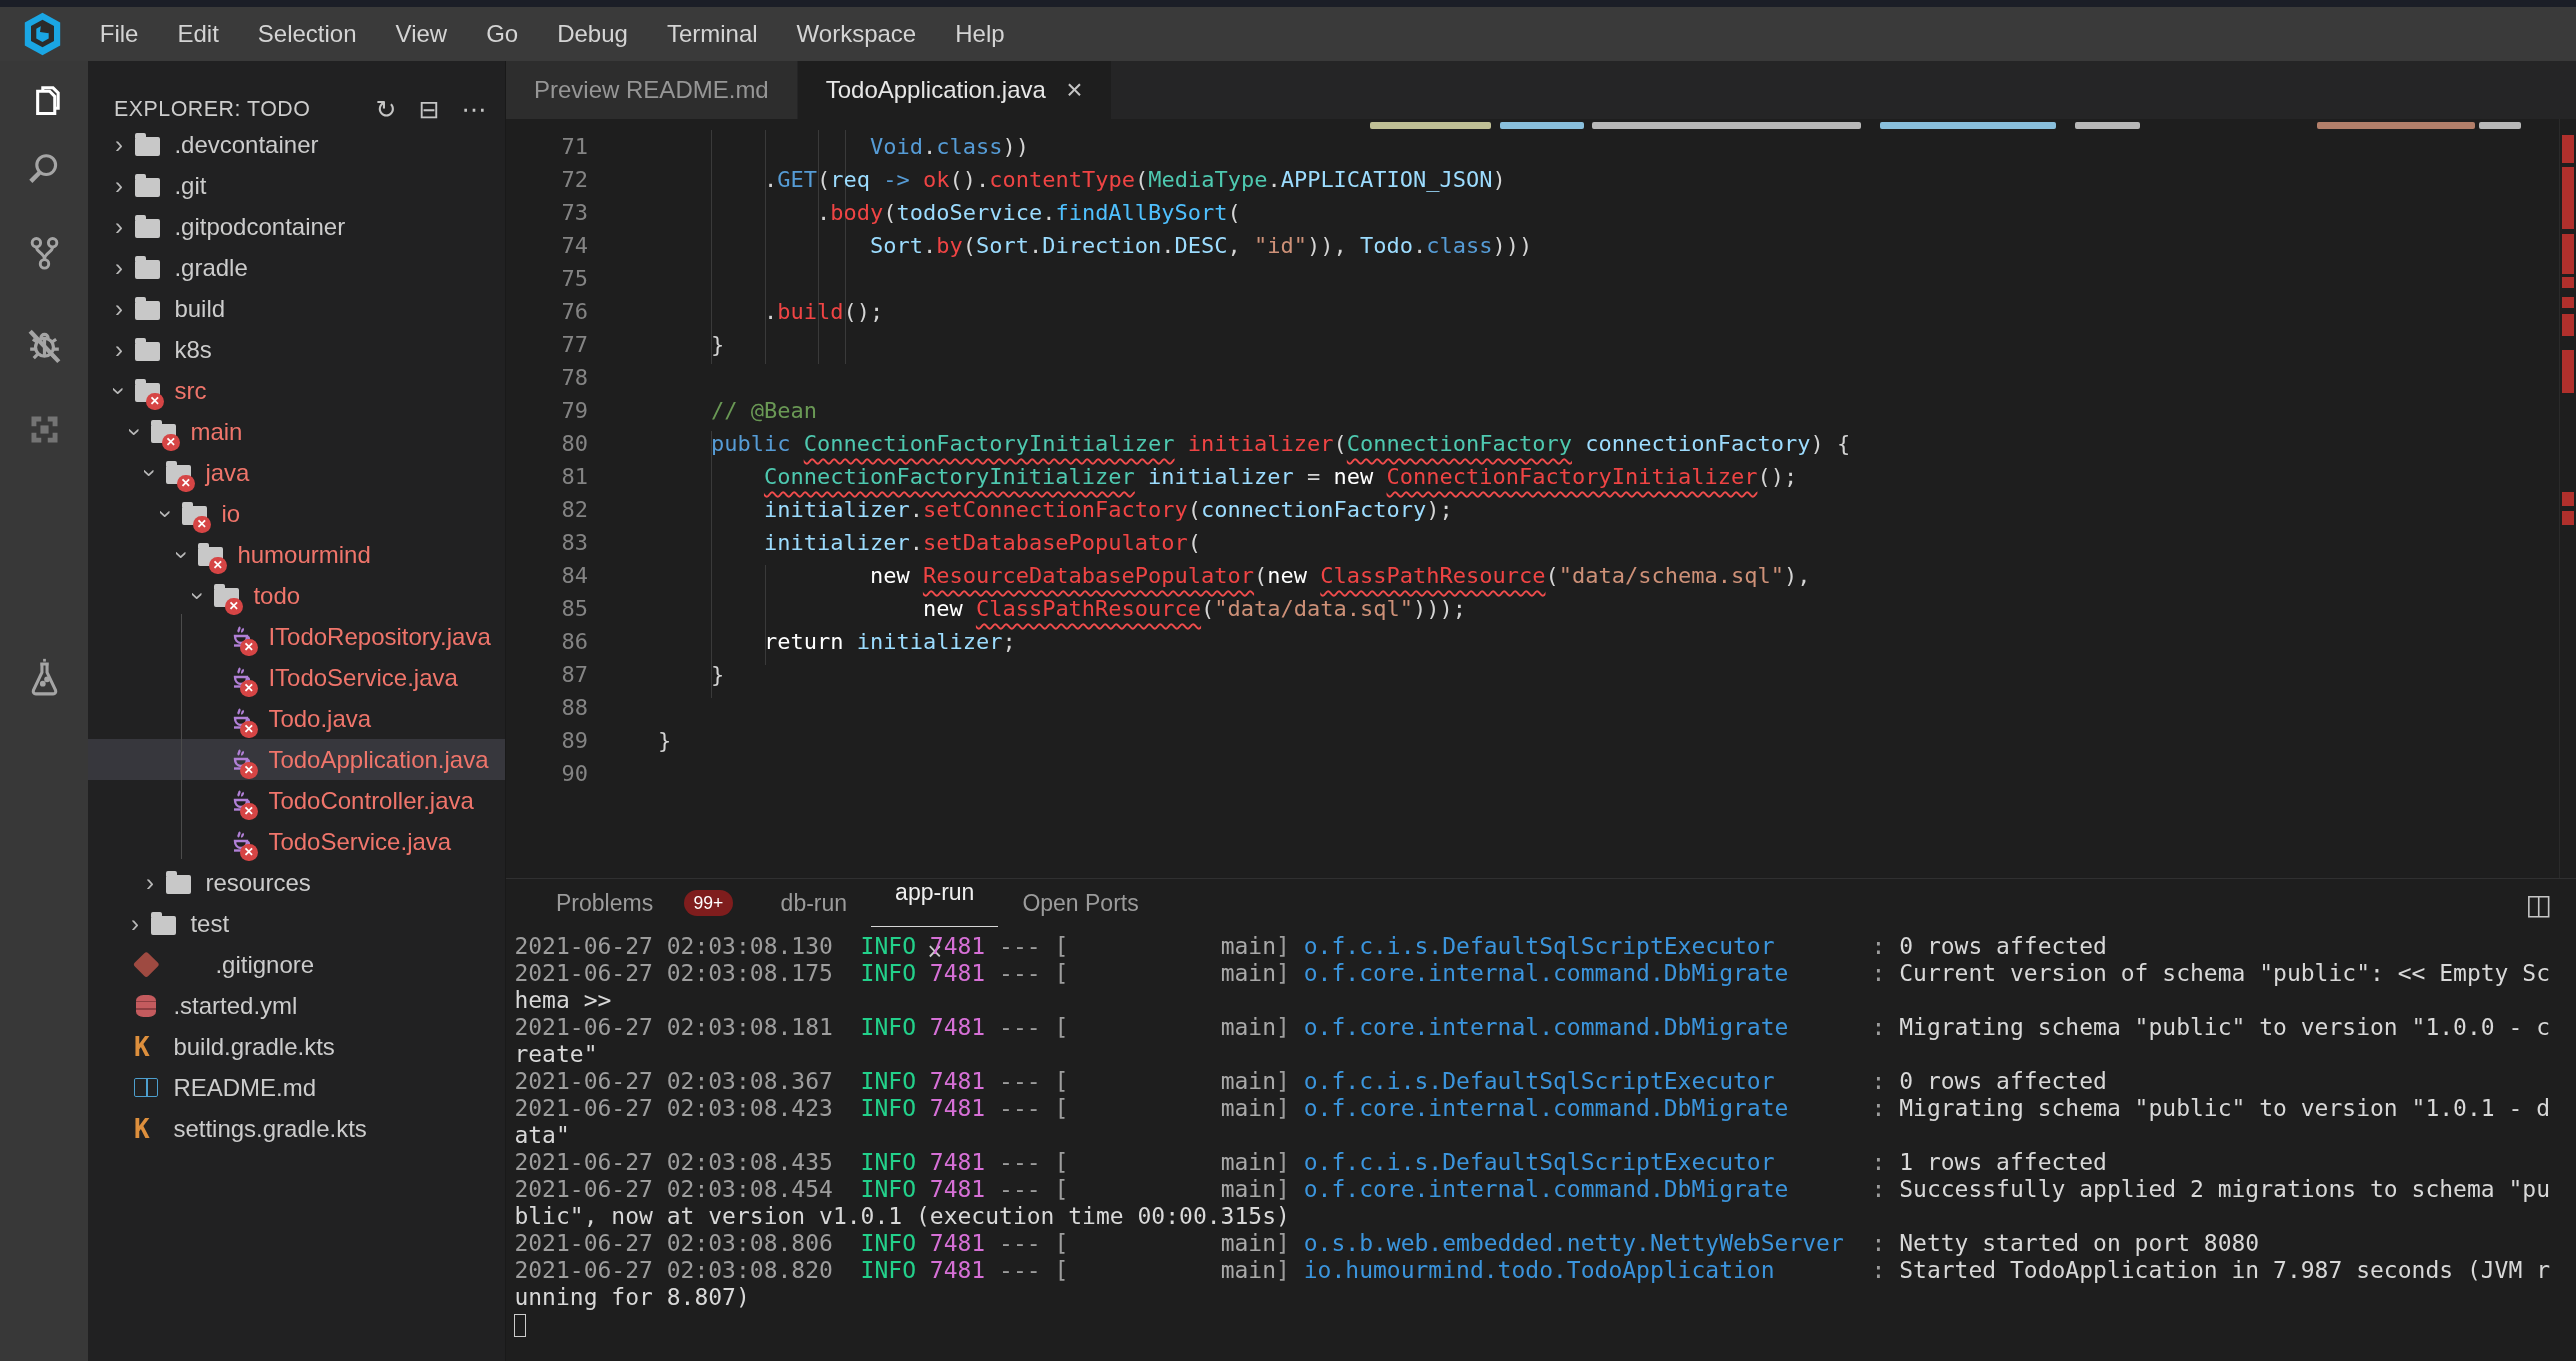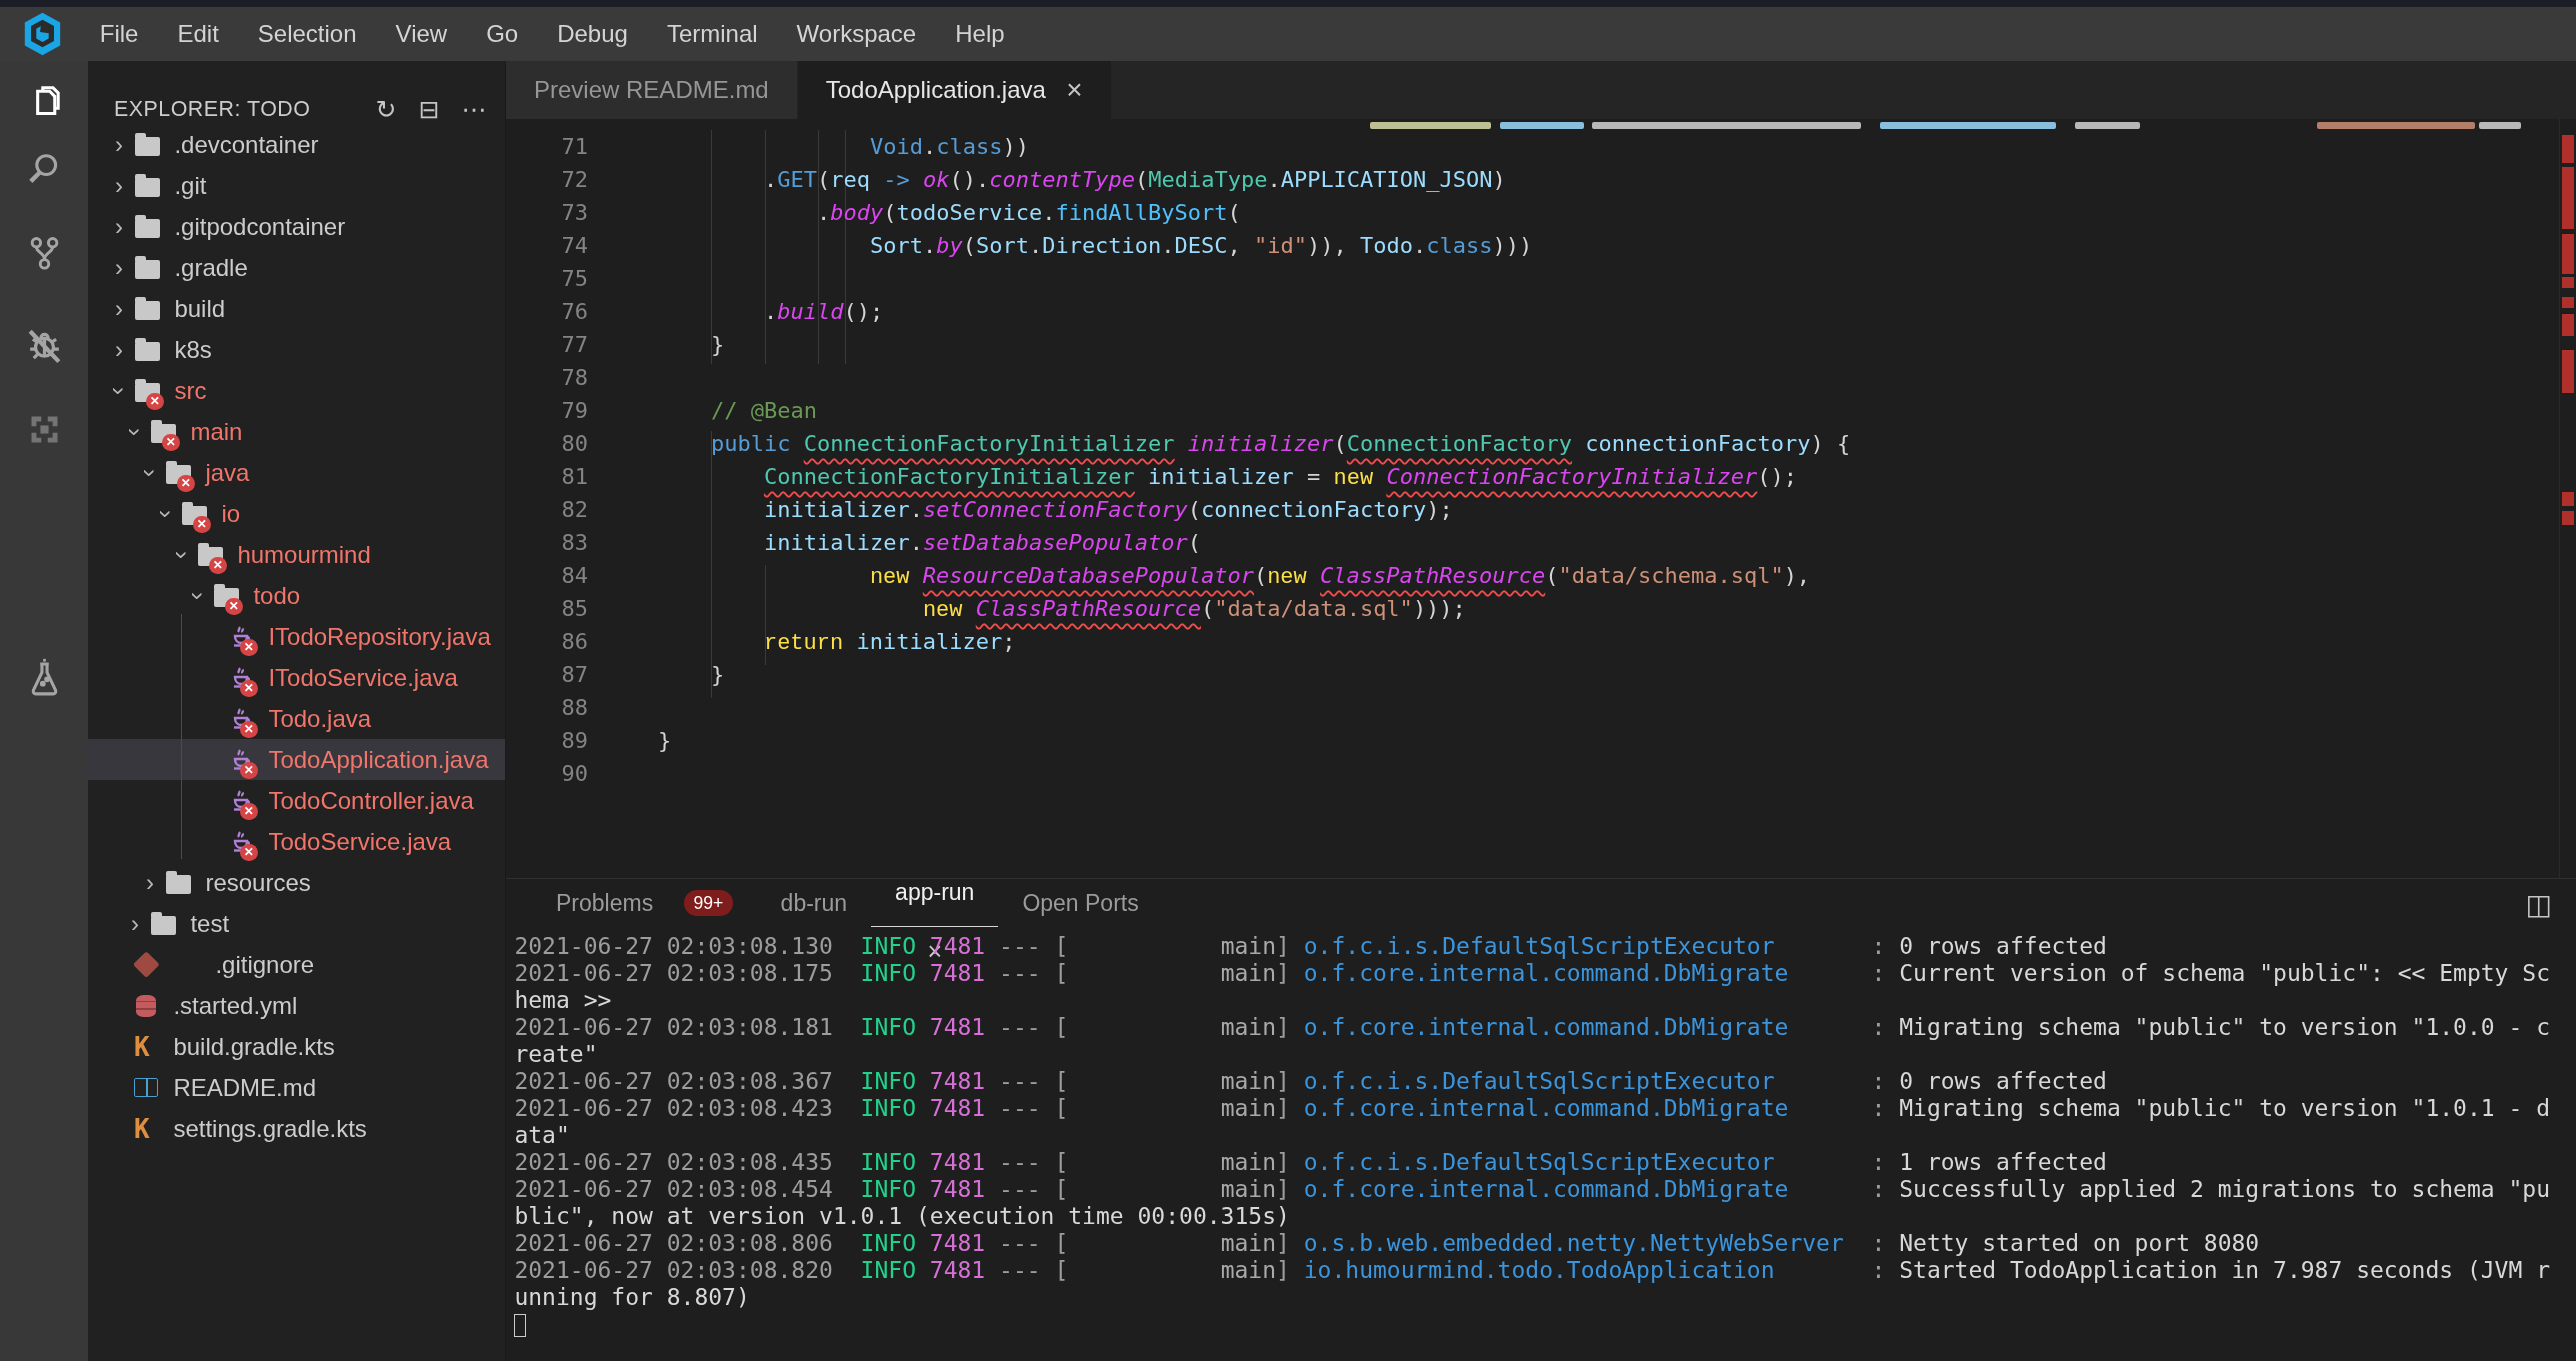--- a/index.html
+++ b/index.html
@@ -58,22 +58,22 @@
   .tab.active { background:#1e1e1e; color:#e7e7e7; }
   .tab .close { margin-left:20.4px; font-size:28px; color:#c5c5c5; }
 
   
   #editor { height:759px; background:#1e1e1e; position:relative; overflow:hidden; flex-shrink:0; }
   #partial-line { position:absolute; left:0; top:0; height:10.2px; width:100%; overflow:hidden; }
   #code { position:absolute; left:0; top:11px; right:18.6px; }
   .cline { height:33px; display:flex; white-space:pre; font:22px/33px "DejaVu Sans Mono", monospace; }
   .ln { width:82px; text-align:right; color:#848484; flex-shrink:0; }
   .lc { padding-left:70px; color:#d4d4d4; }
-  .c-k { color:#569cd6; } .c-kw { color:#fde047;font-family:Liberation Mono, monospace; } .c-ty { color:#4ec9b0; }
-  .c-fn { color:#d946ef;font-style:italic; } .c-v { color:#9cdcfe; } .c-s { color:#ce9178; }
+  .c-k { color:#569cd6; } .c-kw { color:#ffffff; } .c-ty { color:#4ec9b0; }
+  .c-fn { color:#ef4444; } .c-v { color:#9cdcfe; } .c-s { color:#ce9178; }
   .c-cm { color:#6a9955; } .c-p { color:#d4d4d4; } .c-mb { color:#4fc1ff; }
   .sq { text-decoration:underline wavy #f14c4c 1.9px; text-underline-offset:6.5px; }
   #ruler { position:absolute; right:0; top:0; width:16.7px; height:100%; border-left:0.9px solid #2a2a2a; }
   .rmark { position:absolute; right:1.9px; width:12px; background:#b0302c; }
   #guides { position:absolute; left:0; top:0; }
   .iguide { position:absolute; width:0.9px; background:#3a3a3a; }
 
   
   #panel { flex:1; border-top:0.9px solid #303031; position:relative; background:#1e1e1e; }
   #paneltabs { height:48px; display:flex; align-items:center; padding-left:26px; position:relative; }

